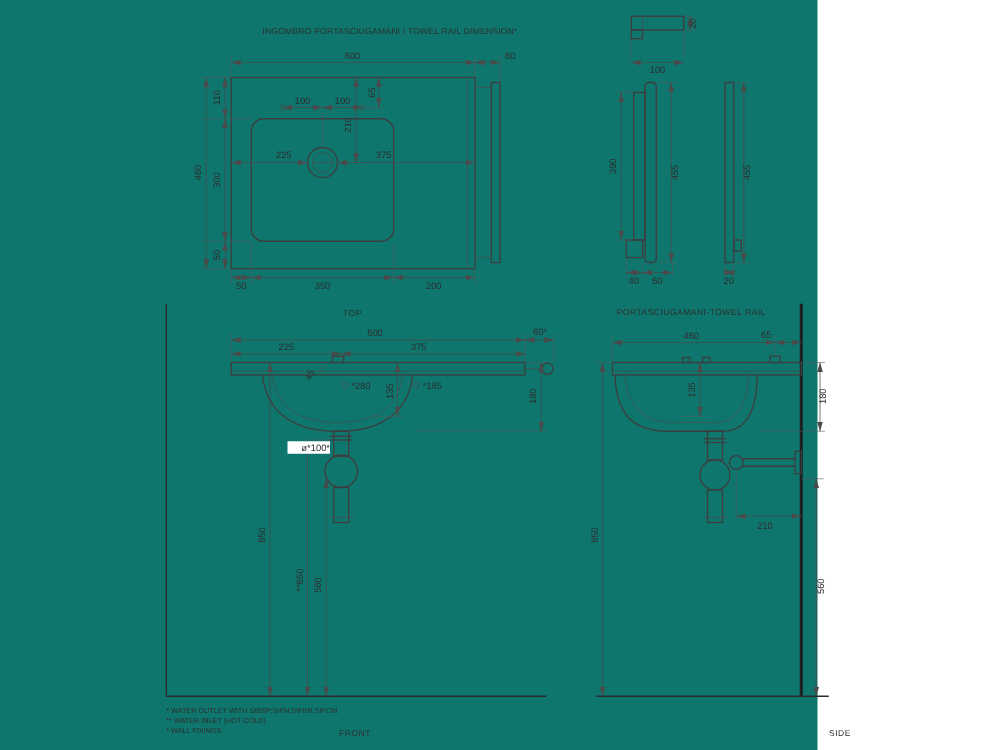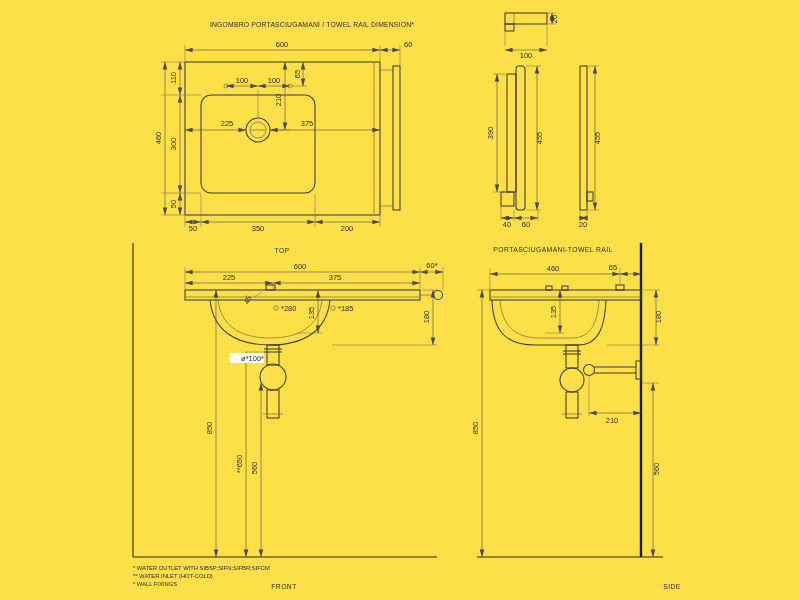--- a/index.html
+++ b/index.html
@@ -1,18 +1,18 @@
 <!DOCTYPE html>
 <html><head>
 <meta charset="utf-8">
 <style>
   * { margin:0; padding:0; box-sizing:border-box; }
   html,body { background:#ffffff; }
   body { width:800px; height:600px; font-family:"Liberation Sans", sans-serif; overflow:hidden; }
-  .sheet { position:relative; width:800px; height:600px; background:#fde047; }
+  .sheet { position:relative; width:654px; height:600px; background:#0f766e; }
   svg { display:block; }
 
   .o  { fill:none; stroke:#3d3d3d; stroke-width:1.05; }
   .t  { fill:none; stroke:#4a4a4a; stroke-width:0.55; }
   .x  { fill:none; stroke:#5a5a5a; stroke-width:0.45; }
   .d  { fill:none; stroke:#4a4a4a; stroke-width:0.6;
         marker-start:url(#ar); marker-end:url(#ar); }
   .w2 { fill:none; stroke:#1f1f1f; stroke-width:2.4; }
   .w1 { fill:none; stroke:#2a2a2a; stroke-width:1.1; }
 

